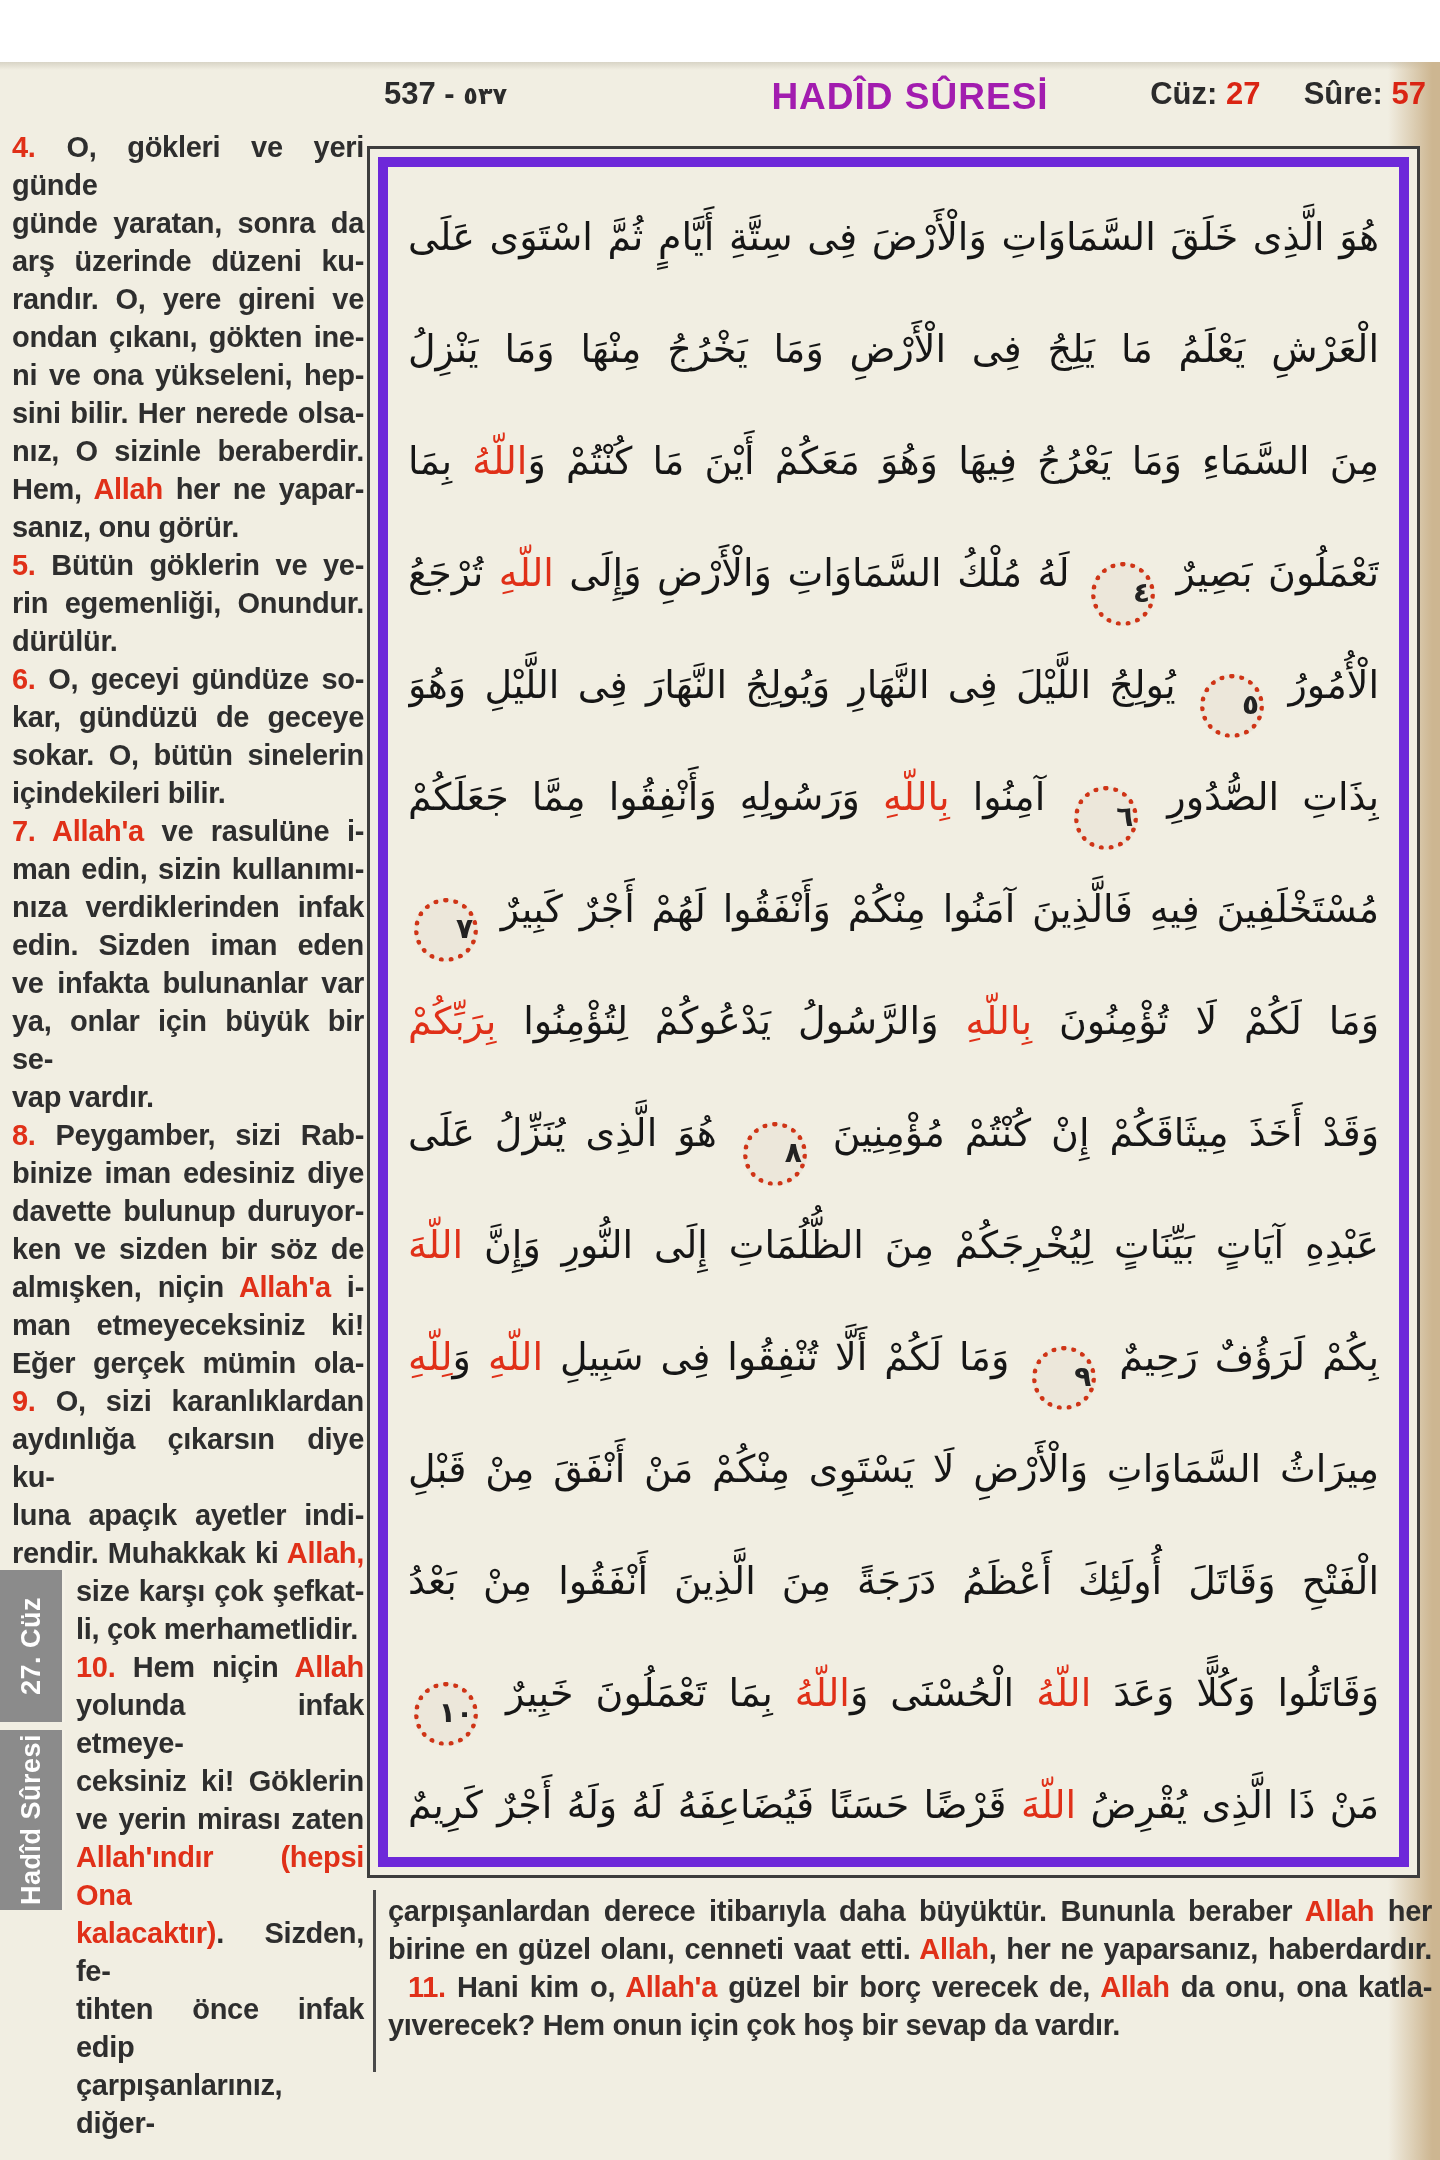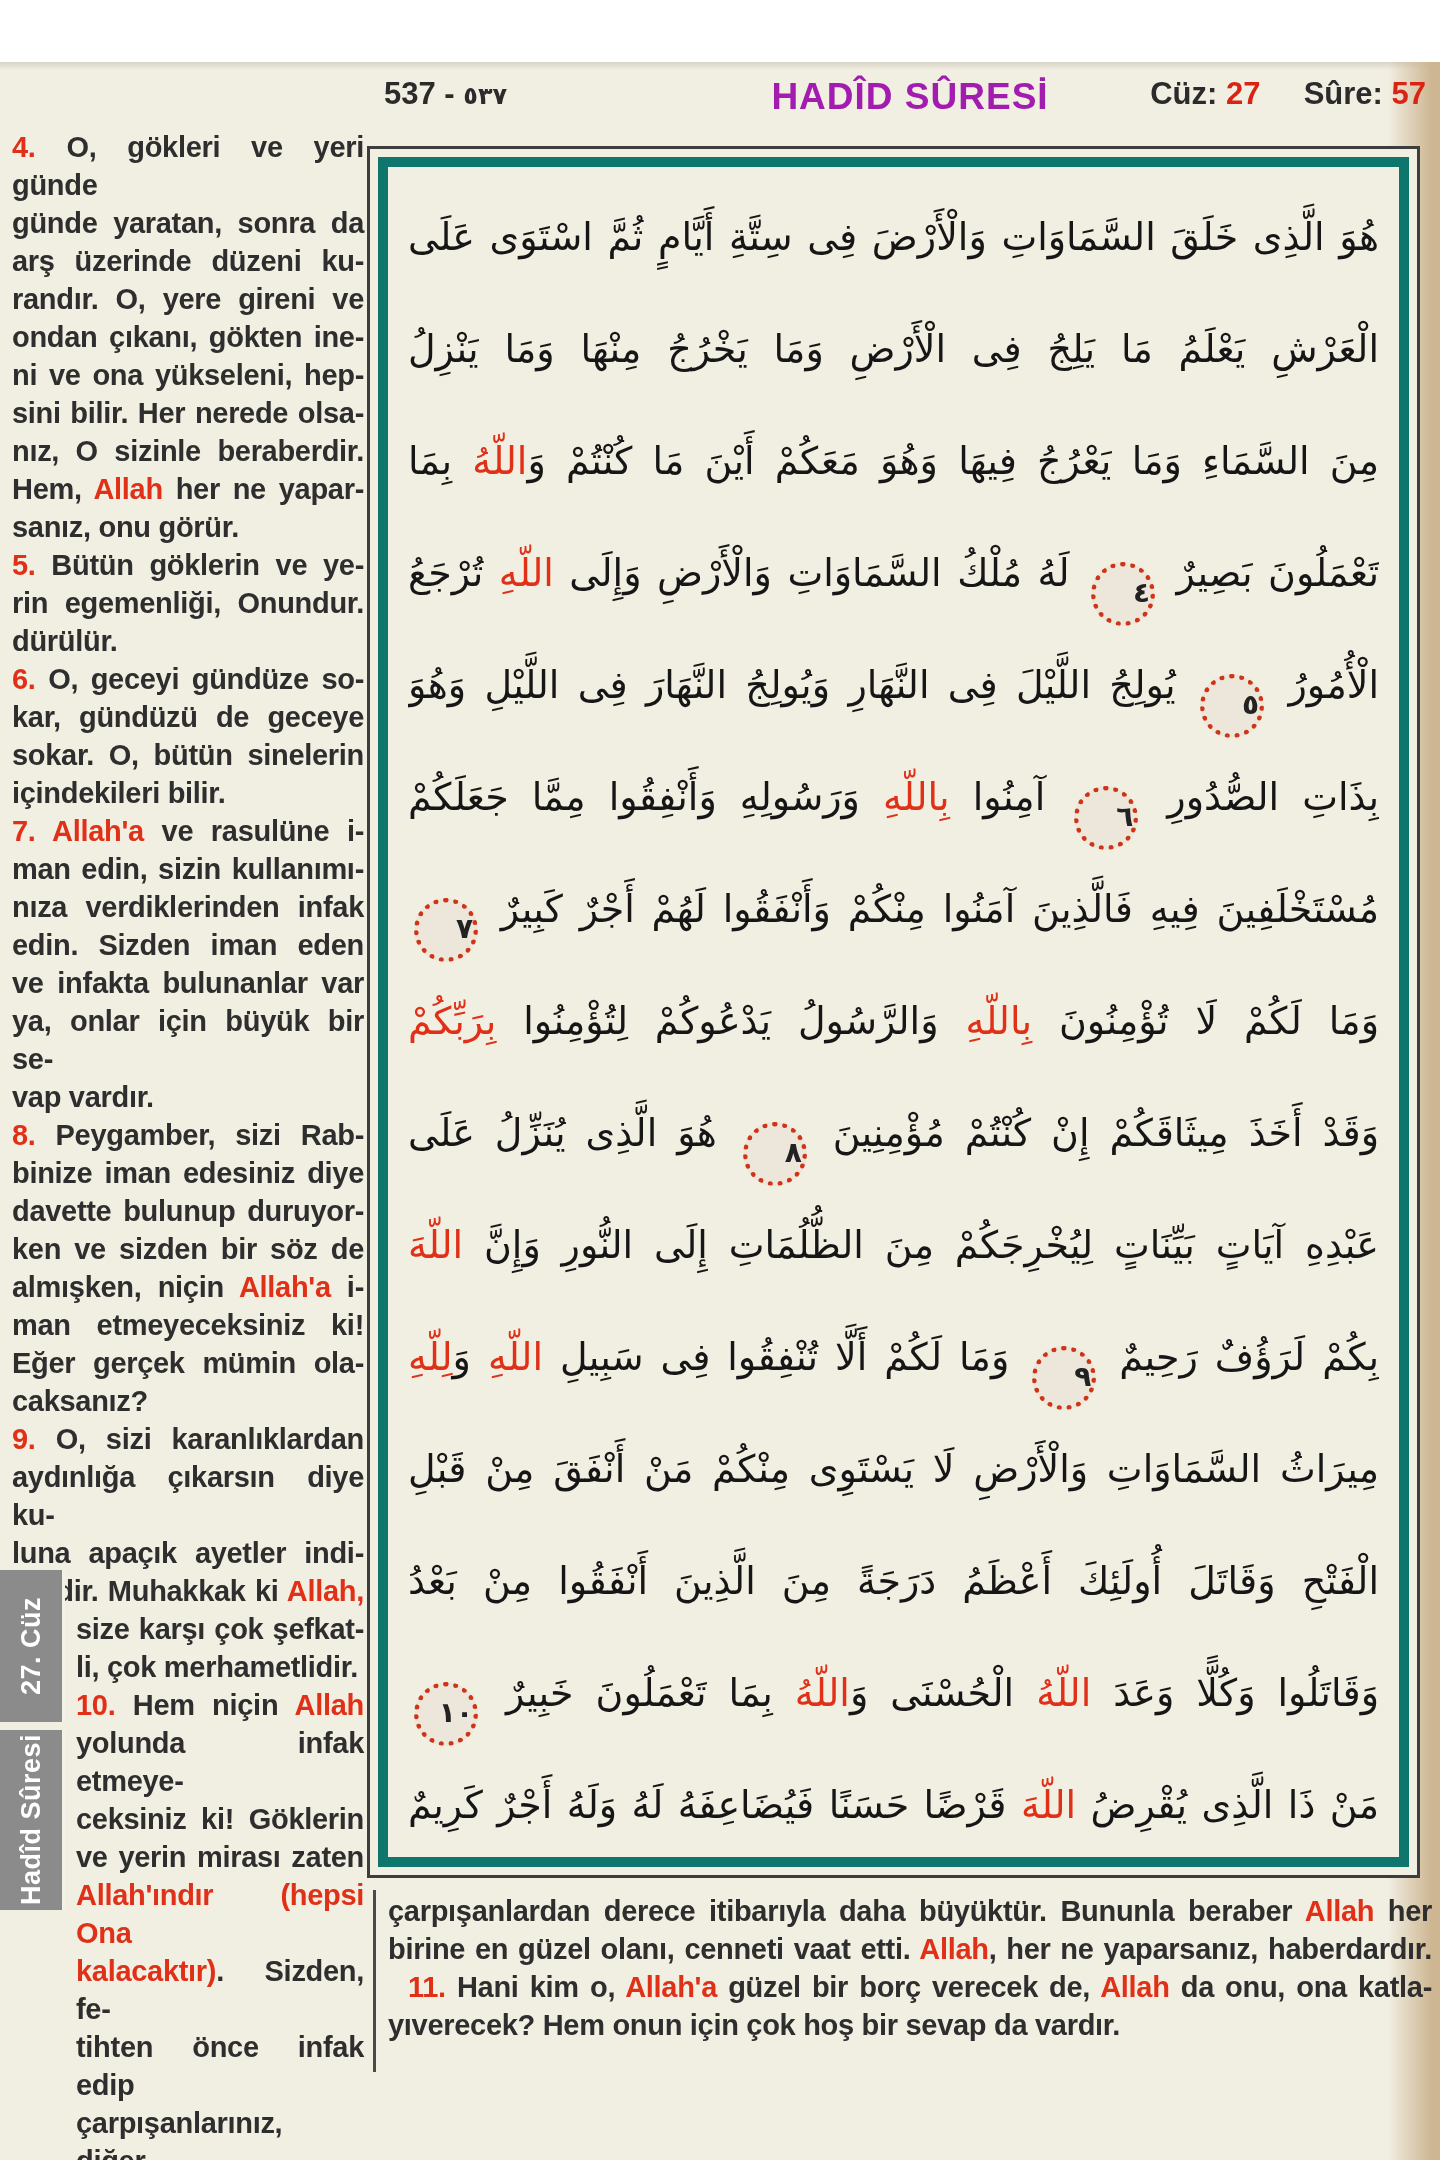--- a/index.html
+++ b/index.html
@@ -17,21 +17,21 @@
   .hdr-page .ar{font-family:"DejaVu Sans",sans-serif;font-size:24px;font-weight:bold;}
   .hdr-title{left:700px;width:420px;text-align:center;color:#a21caf;font-weight:bold;
     font-size:37px;letter-spacing:1px;}
   .hdr-info{right:14px;font-size:31px;font-weight:bold;text-align:left;}
   .hdr-info .num{color:#da2413;}
   .hdr-info .gap{display:inline-block;width:26px;}
 
   
   .frame{position:absolute;left:367px;top:146px;width:1053px;height:1732px;
     box-sizing:border-box;border:3px solid #3d3d3d;padding:8px;background:#f1eee2;}
-  .frame-inner{box-sizing:border-box;border:10px solid #0f766e;width:100%;height:100%;
+  .frame-inner{box-sizing:border-box;border:10px solid #6d28d9;width:100%;height:100%;
     padding:14px 20px 0 20px;overflow:hidden;}
   .ar-col .line{direction:rtl;height:112px;line-height:112px;font-size:38px;color:#161616;
     font-family:"DejaVu Sans",sans-serif;text-align:justify;text-align-last:justify;
     overflow:hidden;}
   .vmark{display:inline-block;width:64px;height:64px;box-sizing:border-box;
     border:5px dotted #cf3416;border-radius:50%;background:#ece7da;color:#222;
     font-size:28px;line-height:52px;text-align:center;vertical-align:-16px;margin:0 6px;
     font-weight:bold;}
 
   
@@ -122,21 +122,20 @@
       <div class="line"><span>ve infakta bulunanlar var</span></div>
       <div class="line"><span>ya, onlar için büyük bir se-</span></div>
       <div class="line pl"><span>vap vardır.</span></div>
       <div class="line"><span class="rd">8.</span><span> Peygamber, sizi Rab-</span></div>
       <div class="line"><span>binize iman edesiniz diye</span></div>
       <div class="line"><span>davette bulunup duruyor-</span></div>
       <div class="line"><span>ken ve sizden bir söz de</span></div>
       <div class="line"><span>almışken, niçin </span><span class="rd">Allah'a</span><span> i-</span></div>
       <div class="line"><span>man etmeyeceksiniz ki!</span></div>
       <div class="line"><span>Eğer gerçek mümin ola-</span></div>
-      <div class="line pl"><span>caksanız?</span></div>
       <div class="line"><span class="rd">9.</span><span> O, sizi karanlıklardan</span></div>
       <div class="line"><span>aydınlığa çıkarsın diye ku-</span></div>
       <div class="line"><span>luna apaçık ayetler indi-</span></div>
       <div class="line"><span>rendir. Muhakkak ki </span><span class="rd">Allah,</span></div>
       <div class="line ind"><span>size karşı çok şefkat-</span></div>
       <div class="line ind pl"><span>li, çok merhametlidir.</span></div>
       <div class="line ind"><span class="rd">10.</span><span> Hem niçin </span><span class="rd">Allah</span></div>
       <div class="line ind"><span>yolunda infak etmeye-</span></div>
       <div class="line ind"><span>ceksiniz ki! Göklerin</span></div>
       <div class="line ind"><span>ve yerin mirası zaten</span></div>

